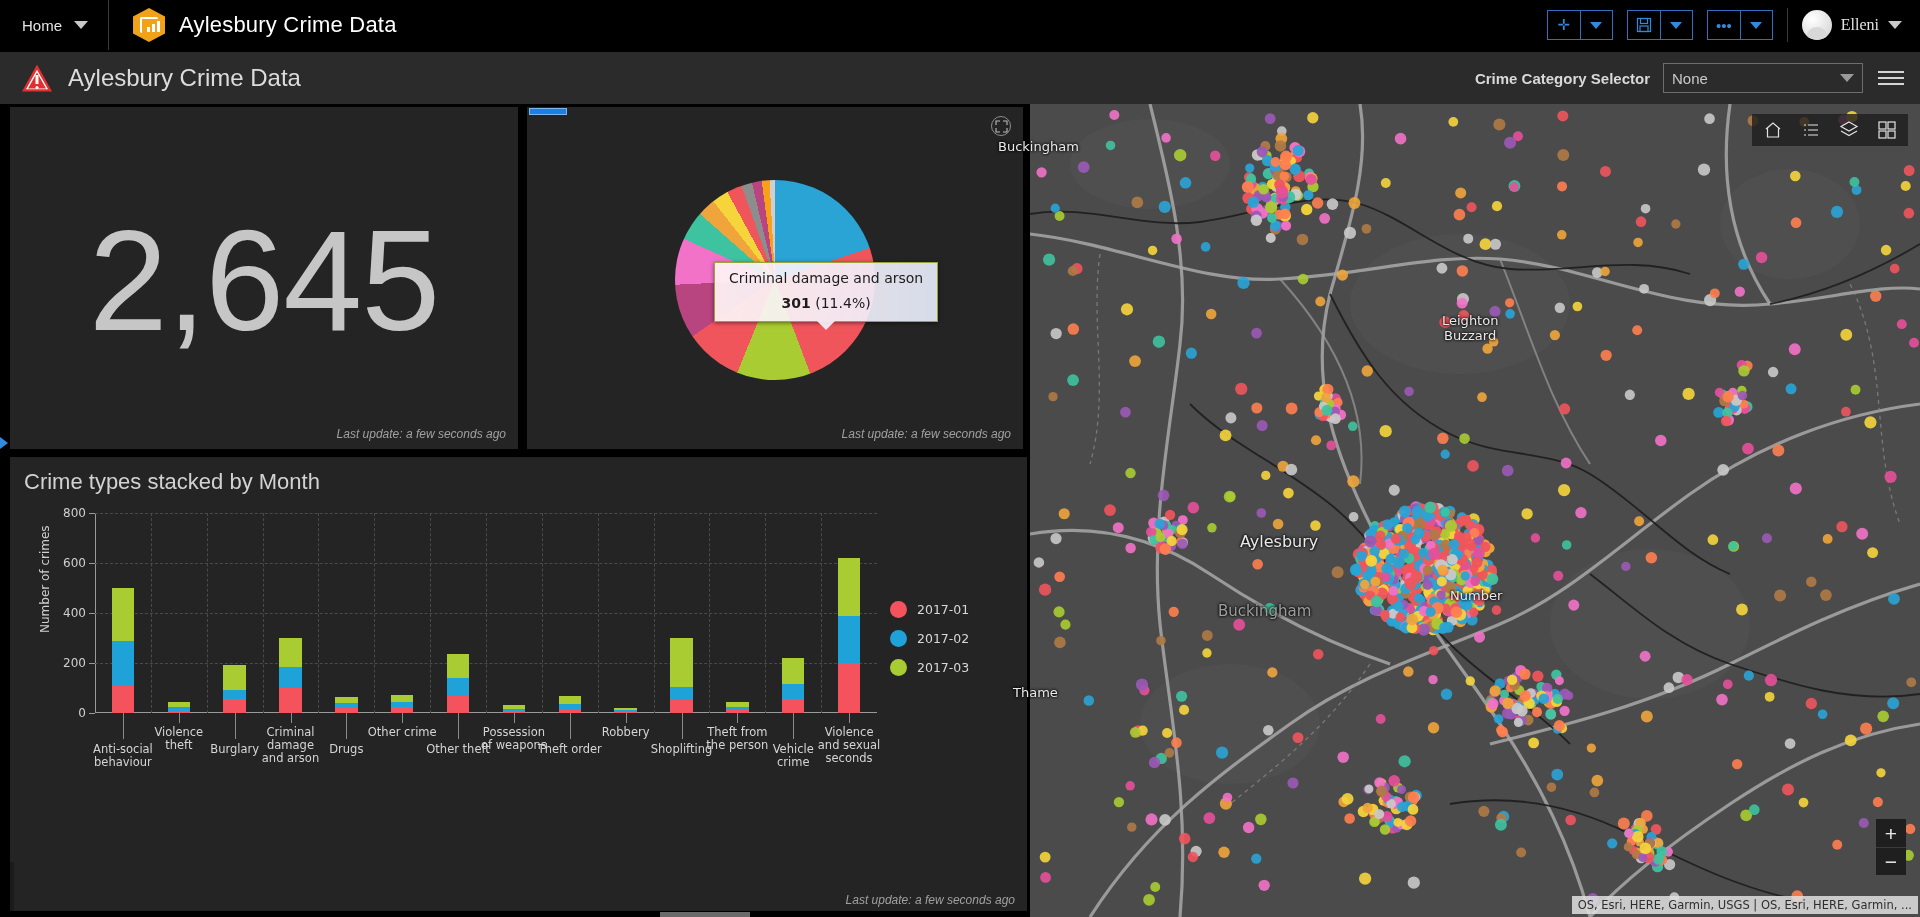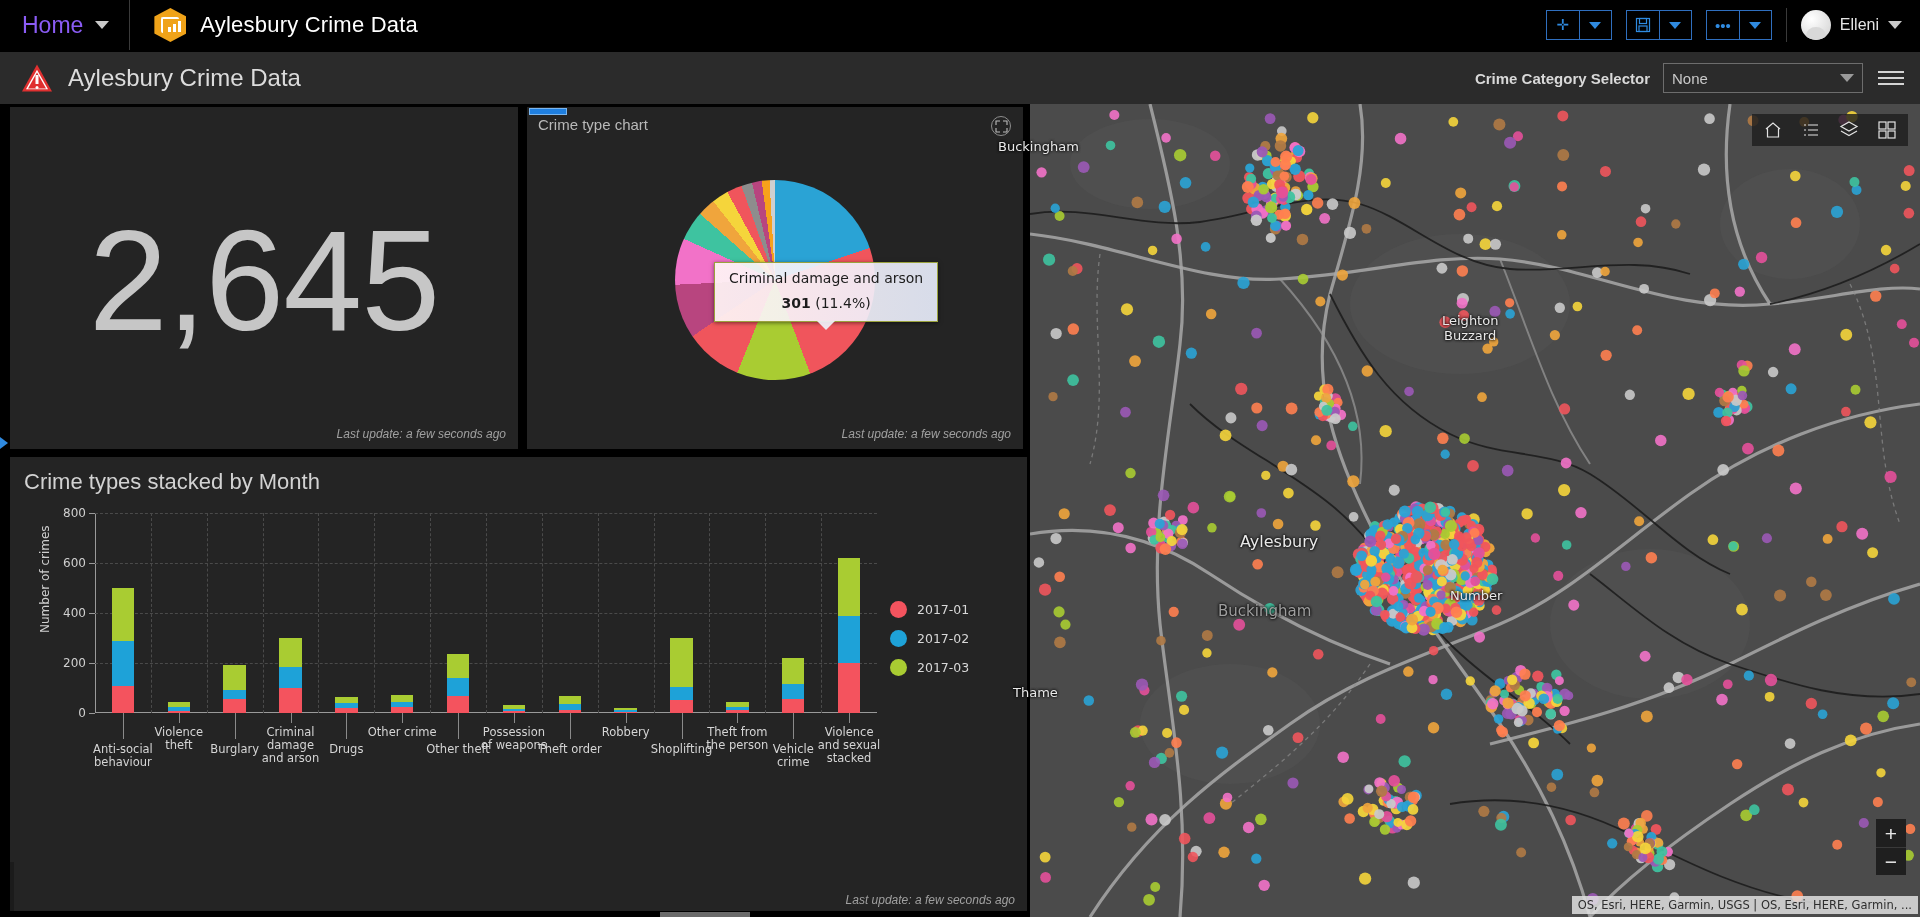--- a/index.html
+++ b/index.html
@@ -14,21 +14,21 @@
   .appbar {
     height: 50px; width: 100%;
     background: #000; color: #e8e8e8;
     display: flex; align-items: center;
     position: relative;
   }
   .home-group {
     display: flex; align-items: center; gap: 12px;
     padding: 0 20px 0 22px; height: 100%;
   }
-  .home-label { font-size: 23px; color: #8b5cf6; text-align: center; }
+  .home-label { font-size: 15px; color: #e5e5e5; text-align: center; }
   .caret-down {
     width: 0; height: 0;
     border-left: 7px solid transparent;
     border-right: 7px solid transparent;
     border-top: 8px solid #c9c9c9;
   }
   .appbar-divider { width: 1px; height: 50px; background: #3a3a3a; }
   .app-title-group {
     display: flex; align-items: center; gap: 14px;
     padding-left: 24px;
@@ -67,21 +67,21 @@
     min-width: 32px; padding: 0 7px; color: #2f8ae0; font-size: 15px;
   }
   .btn-group > div + div { border-left: 1px solid #2f6fbf; }
   .mini-caret {
     width: 0; height: 0;
     border-left: 6px solid transparent;
     border-right: 6px solid transparent;
     border-top: 7px solid #2f8ae0;
   }
   .vdiv { width: 1px; height: 34px; background: #3a3a3a; }
-  .user-group { display: flex; align-items: center; gap: 9px; }
+  .user-group { display: flex; align-items: center; gap: 9px; font-family: Liberation Serif, serif; }
   .avatar {
     width: 30px; height: 30px; border-radius: 50%;
     background: radial-gradient(circle at 35% 30%, #ffffff 0%, #e2e2e2 60%, #cfcfcf 100%);
     position: relative; overflow: hidden;
   }
   .avatar::after {
     content:''; position:absolute; left:50%; top:55%;
     transform: translateX(-50%);
     width: 20px; height: 17px; border-radius: 50% 50% 0 0;
     background: #d8d8d8;
@@ -368,21 +368,20 @@
   <div class="left-col">
     <div class="top-row">
 
       <div class="panel" id="total-panel">
         <div class="big-number">2,645</div>
         <div class="last-update">Last update: a few seconds ago</div>
       </div>
 
       <div class="panel" id="pie-panel">
         <div class="pie-sel-tab"></div>
-        <div class="panel-title">Crime type chart</div>
         <div class="expand-btn">
           <svg width="13" height="13" viewBox="0 0 13 13" stroke="#bdbdbd" stroke-width="1.1" fill="none">
             <path d="M5 1H1v4M8 1h4v4M5 12H1V8M8 12h4V8"></path>
           </svg>
         </div>
         <div class="pie-wrap">
           <div class="pie" id="pie" style="background: conic-gradient(rgb(42, 163, 213) 0deg, rgb(42, 163, 213) 71.23deg, rgb(240, 85, 92) 71.23deg, rgb(240, 85, 92) 159.38deg, rgb(169, 204, 50) 159.38deg, rgb(169, 204, 50) 202.18deg, rgb(240, 85, 92) 202.18deg, rgb(240, 85, 92) 235.73deg, rgb(184, 69, 127) 235.73deg, rgb(184, 69, 127) 267.3deg, rgb(242, 114, 200) 267.3deg, rgb(242, 114, 200) 294.31deg, rgb(62, 195, 160) 294.31deg, rgb(62, 195, 160) 311.37deg, rgb(240, 165, 60) 311.37deg, rgb(240, 165, 60) 321.9deg, rgb(245, 213, 59) 321.9deg, rgb(245, 213, 59) 331.56deg, rgb(240, 85, 92) 331.56deg, rgb(240, 85, 92) 340.38deg, rgb(141, 141, 141) 340.38deg, rgb(141, 141, 141) 346.64deg, rgb(184, 69, 127) 346.64deg, rgb(184, 69, 127) 352.32deg, rgb(247, 161, 27) 352.32deg, rgb(247, 161, 27) 356.87deg, rgb(207, 207, 207) 356.87deg, rgb(207, 207, 207) 360deg);"></div>
         </div>
         <div class="last-update">Last update: a few seconds ago</div>
       </div>
@@ -507,21 +506,21 @@
               <div class="seg" style="height: 26px; background: rgb(169, 204, 50);"></div>
             </div>
             <div class="tickline" style="left: 698.214px; top: 200px; height: 26px;"></div>
             <div class="xlabel" style="left: 698.214px; top: 230px;">Vehicle crime</div>
             <div class="bar" style="left: 742.9px; width: 22.3429px;">
               <div class="seg" style="height: 49.75px; background: rgb(244, 83, 94);"></div>
               <div class="seg" style="height: 47px; background: rgb(30, 162, 216);"></div>
               <div class="seg" style="height: 58.25px; background: rgb(169, 204, 50);"></div>
             </div>
             <div class="tickline" style="left: 754.071px; top: 200px; height: 10px;"></div>
-            <div class="xlabel" style="left: 754.071px; top: 213px;">Violence and sexual stacked</div>
+            <div class="xlabel" style="left: 754.071px; top: 213px;">Violence and sexual seconds</div>
           </div>
         <div class="legend" id="legend">
             <div class="legend-item">
               <span class="legend-dot" style="background: rgb(244, 83, 94);"></span>
                   <span class="legend-text">2017-01</span>
             </div>
             <div class="legend-item">
               <span class="legend-dot" style="background: rgb(30, 162, 216);"></span>
                   <span class="legend-text">2017-02</span>
             </div>

